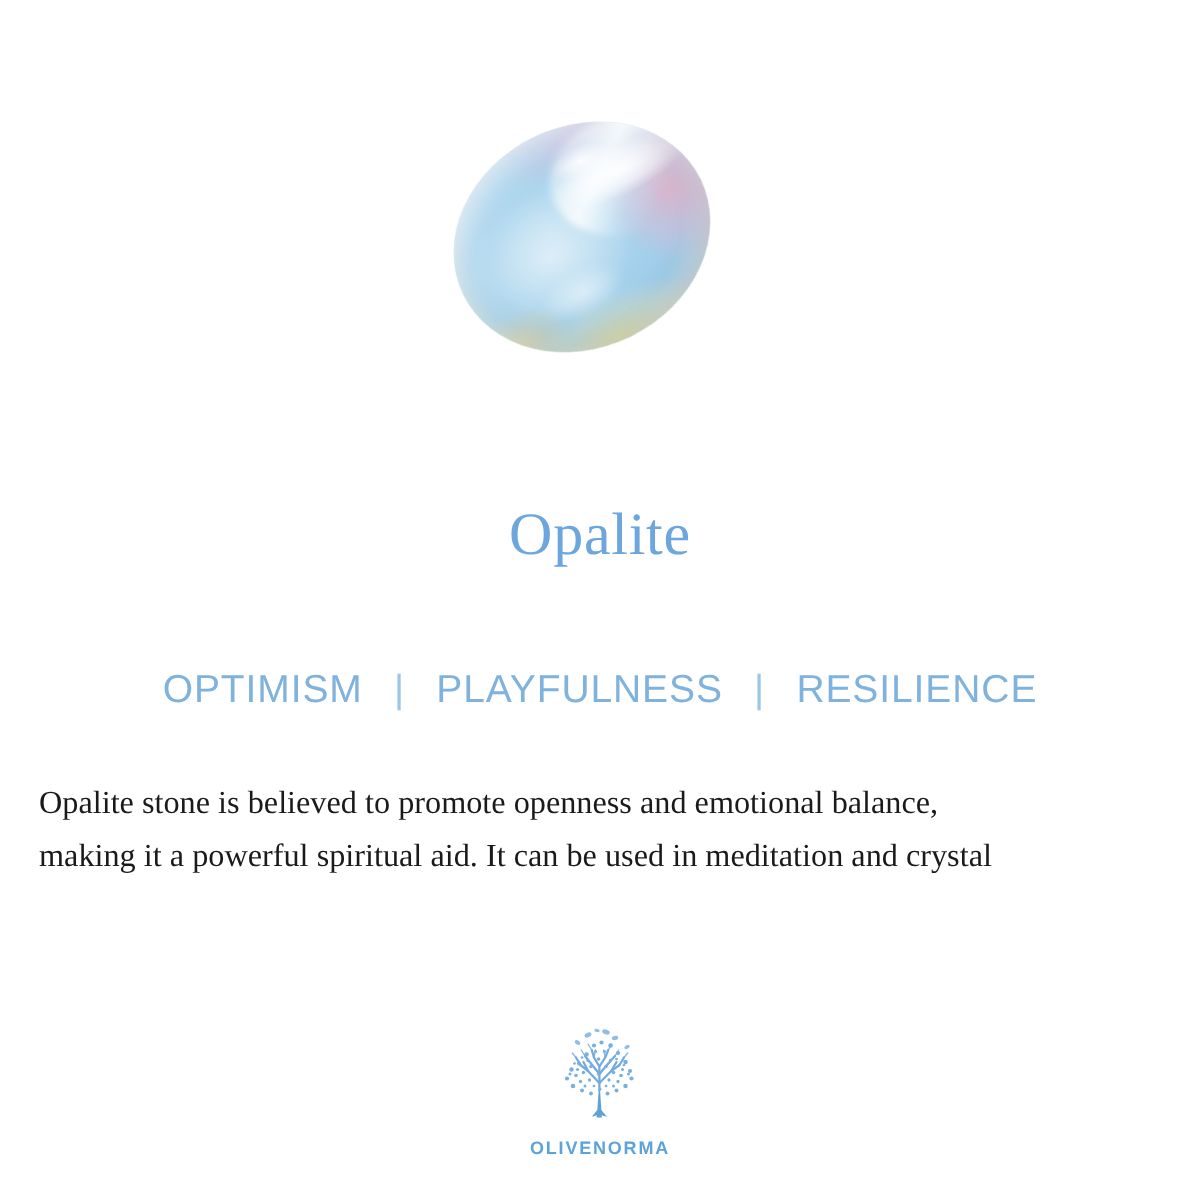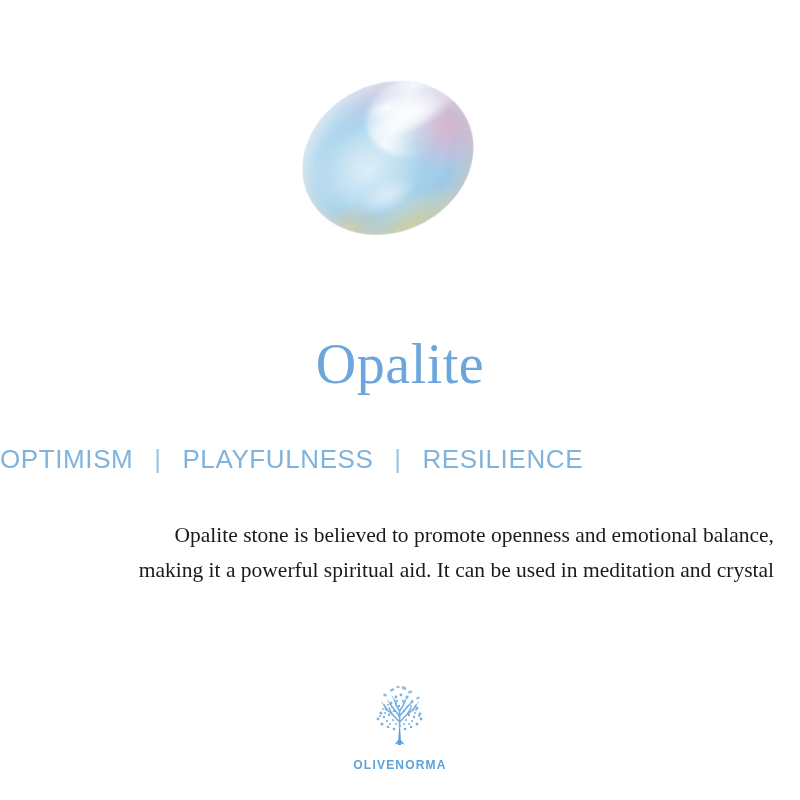--- a/index.html
+++ b/index.html
@@ -103,54 +103,55 @@
   }
 
   
   .title {
     position: absolute;
     left: 0;
     top: 336px;
     width: 800px;
     text-align: center;
     font-family: "Liberation Serif", serif;
-    font-size: 56px;
+    font-size: 40px;
     font-weight: 400;
     line-height: 1;
     color: #6CA6DC;
     letter-spacing: 0.5px;
   }
 
   
   .keywords {
     position: absolute;
     left: 0;
     top: 444px;
     width: 800px;
+    text-align: center;
     font-family: "Liberation Sans", sans-serif;
     font-size: 26px;
     font-weight: 400;
     color: #7FB3DD;
     letter-spacing: 0.6px;
     white-space: nowrap;
   }
   .keywords .sep {
     display: inline-block;
     margin: 0 13px;
     color: #9CC6E6;
     font-weight: 300;
   }
 
   
   .description {
     position: absolute;
     left: 26px;
     top: 518px;
     width: 748px;
-    text-align: right;
+    text-align: left;
     font-family: "Liberation Serif", serif;
     font-size: 21.5px;
     line-height: 35px;
     color: #1a1a1a;
   }
   .description .line {
     display: block;
     white-space: nowrap;
   }
 

